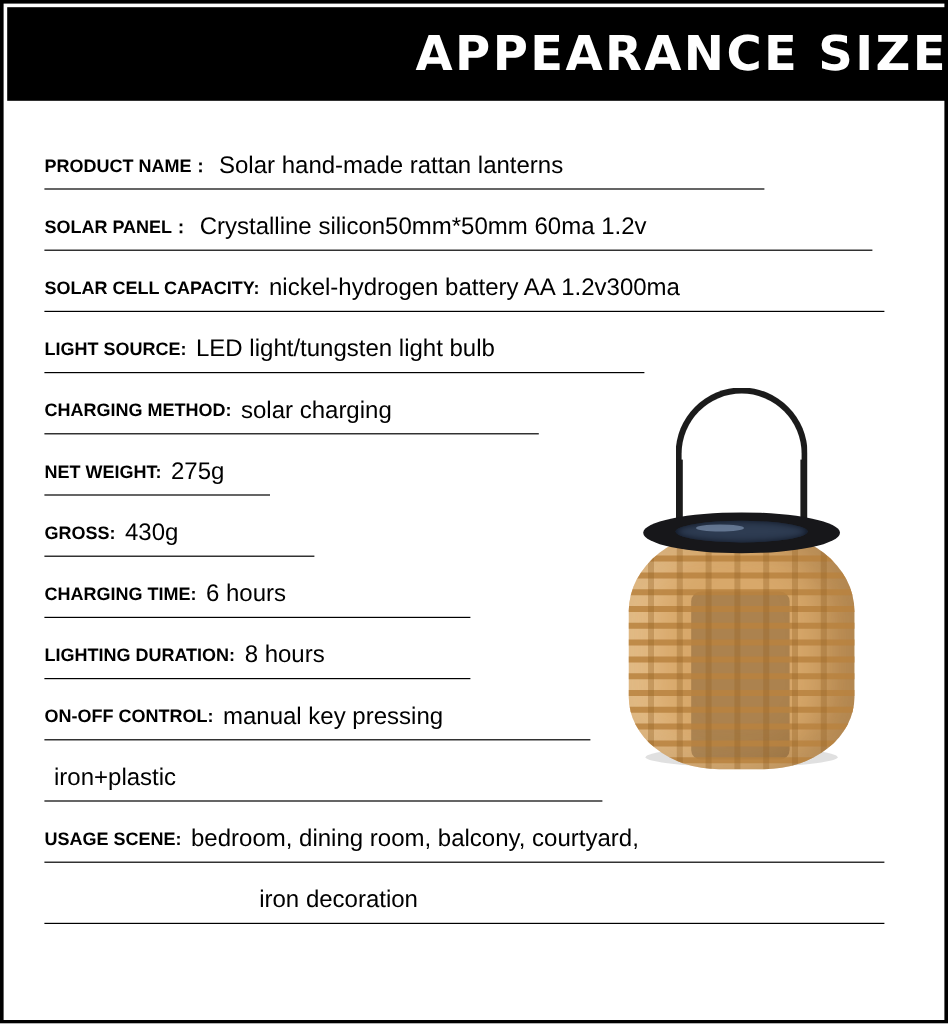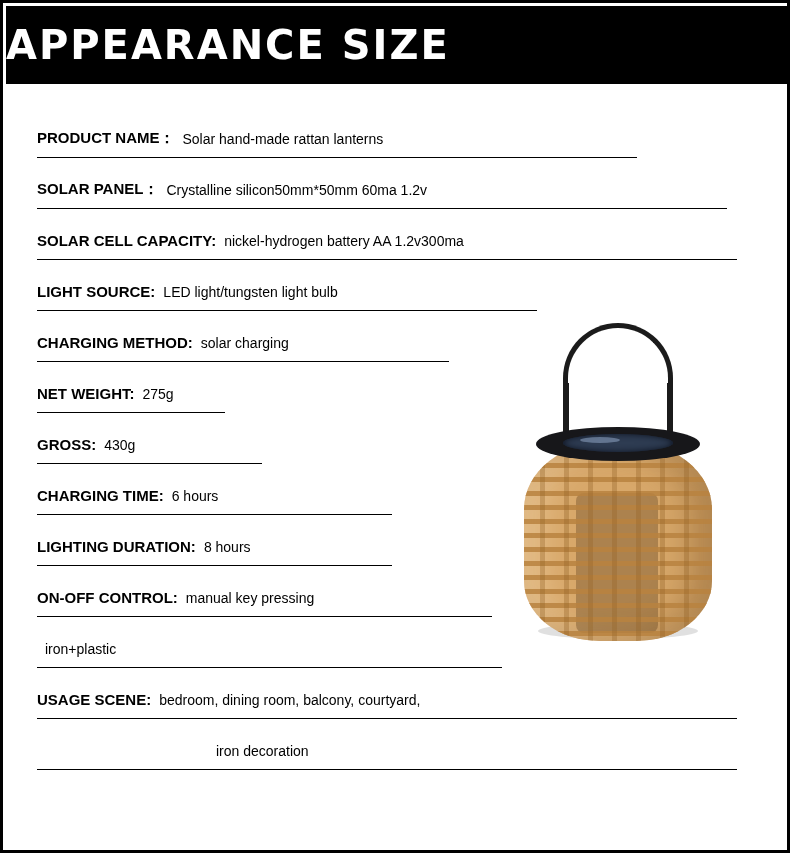--- a/index.html
+++ b/index.html
@@ -24,21 +24,21 @@
   }
   .header-bar {
     position: absolute;
     top: 3px;
     left: 3px;
     width: 784px;
     height: 78px;
     background: #000000;
     display: flex;
     align-items: center;
-    justify-content: flex-start;
+    justify-content: flex-end;
   }
   .header-title {
     color: #ffffff;
     font-size: 40px;
     font-weight: bold;
     letter-spacing: 2px;
     font-family: "DejaVu Sans", sans-serif;
   }
   .spec-list {
     position: absolute;
@@ -62,21 +62,21 @@
     background: #000000;
   }
   .spec-label {
     font-size: 15px;
     font-weight: bold;
     color: #000000;
     white-space: nowrap;
     font-family: "Liberation Sans", sans-serif;
   }
   .spec-value {
-    font-size: 14px;
+    font-size: 20px;
     color: #000000;
     white-space: nowrap;
     margin-left: 8px;
     font-family: "Liberation Sans", sans-serif;
   }
   .spec-row.continuation {
     padding-left: 205px;
   }
   .spec-row.continuation .spec-underline {
     left: 34px;

